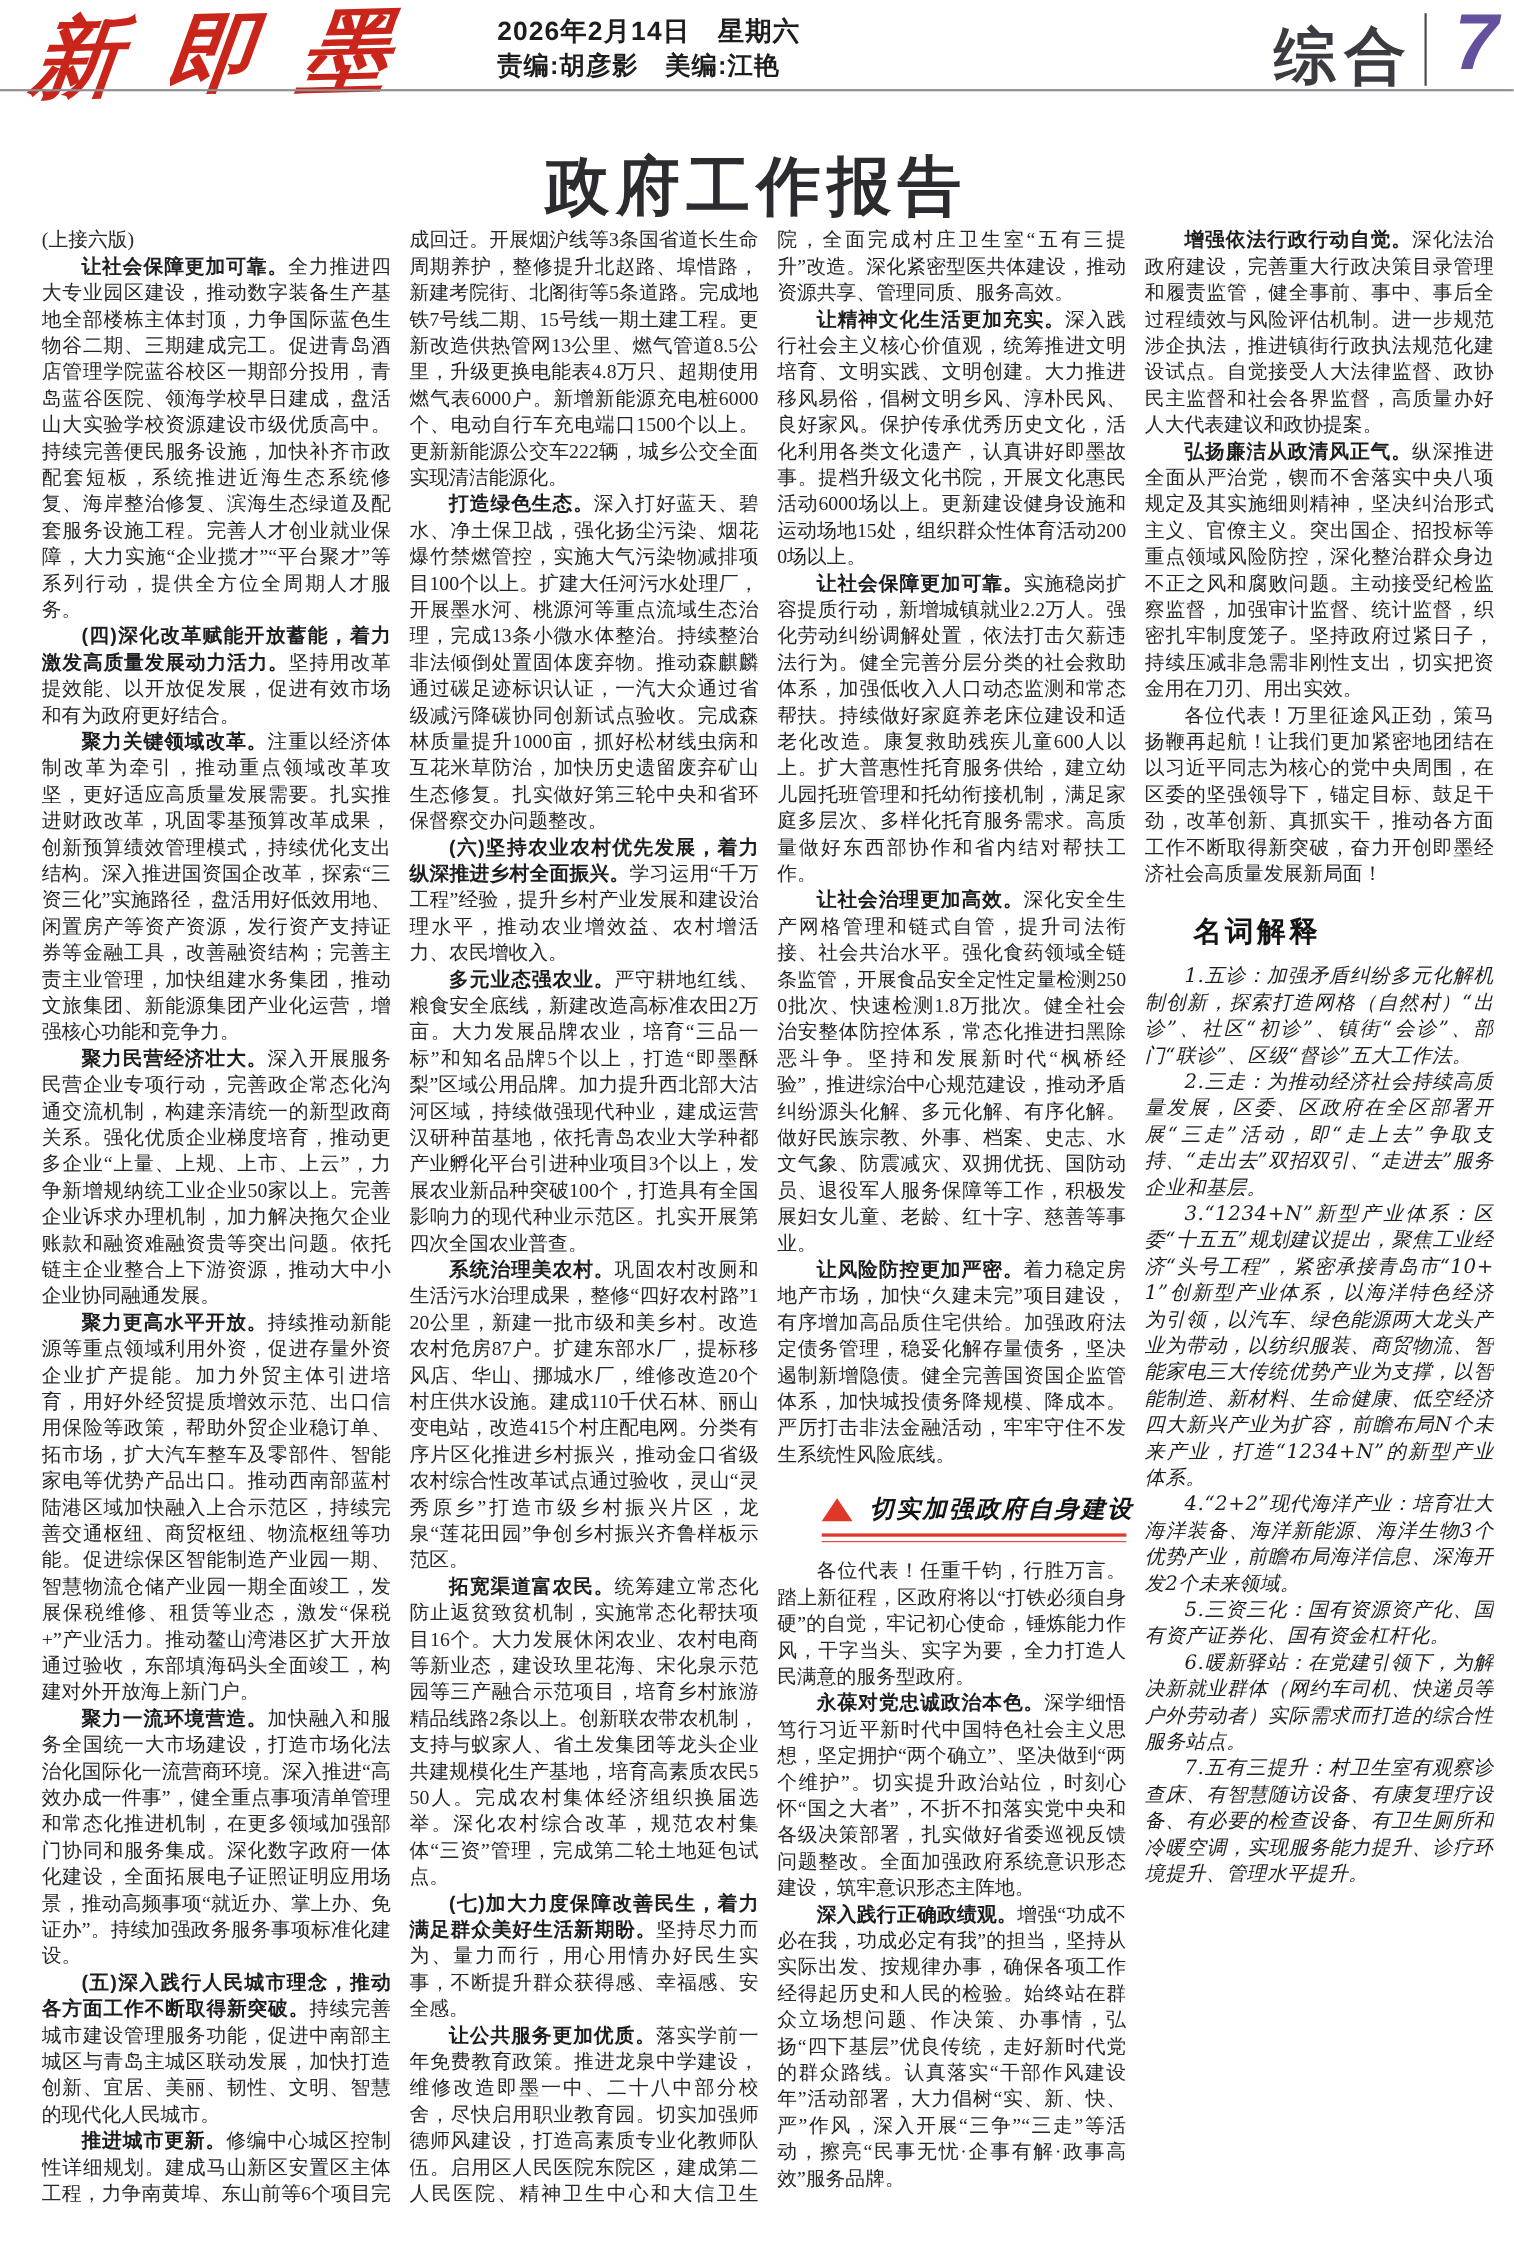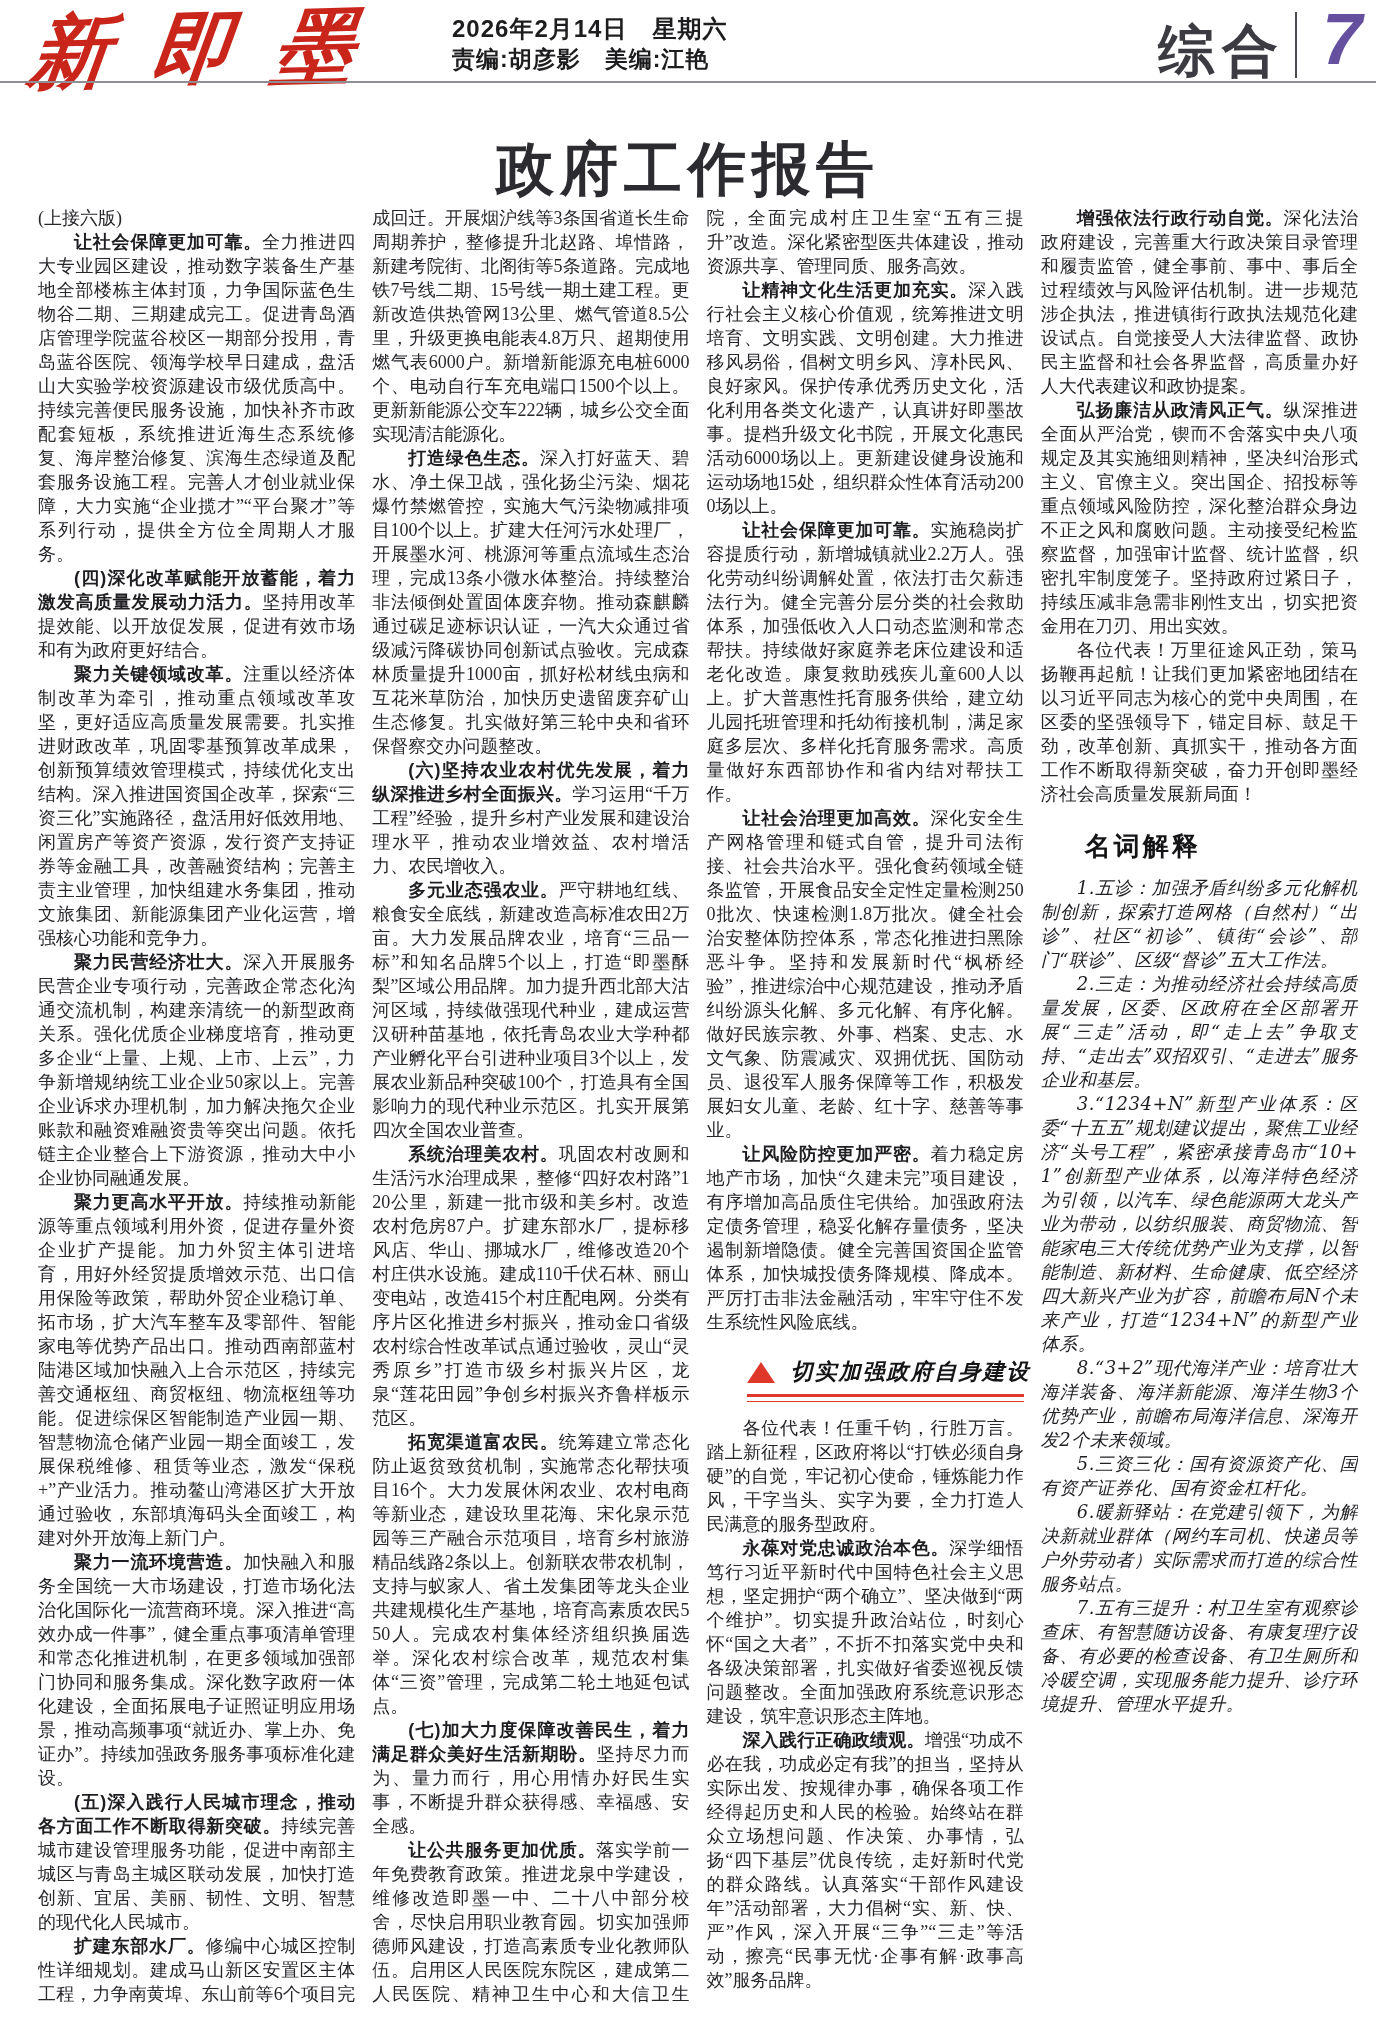--- a/index.html
+++ b/index.html
@@ -93,21 +93,21 @@
 
 <div class="article">
     <p class="note">(上接六版)</p>
     <p><span class="lead">让社会保障更加可靠。</span>全力推进四大专业园区建设，推动数字装备生产基地全部楼栋主体封顶，力争国际蓝色生物谷二期、三期建成完工。促进青岛酒店管理学院蓝谷校区一期部分投用，青岛蓝谷医院、领海学校早日建成，盘活山大实验学校资源建设市级优质高中。持续完善便民服务设施，加快补齐市政配套短板，系统推进近海生态系统修复、海岸整治修复、滨海生态绿道及配套服务设施工程。完善人才创业就业保障，大力实施“企业揽才”“平台聚才”等系列行动，提供全方位全周期人才服务。</p>
     <p><span class="lead">(四)深化改革赋能开放蓄能，着力激发高质量发展动力活力。</span>坚持用改革提效能、以开放促发展，促进有效市场和有为政府更好结合。</p>
     <p><span class="lead">聚力关键领域改革。</span>注重以经济体制改革为牵引，推动重点领域改革攻坚，更好适应高质量发展需要。扎实推进财政改革，巩固零基预算改革成果，创新预算绩效管理模式，持续优化支出结构。深入推进国资国企改革，探索“三资三化”实施路径，盘活用好低效用地、闲置房产等资产资源，发行资产支持证券等金融工具，改善融资结构；完善主责主业管理，加快组建水务集团，推动文旅集团、新能源集团产业化运营，增强核心功能和竞争力。</p>
     <p><span class="lead">聚力民营经济壮大。</span>深入开展服务民营企业专项行动，完善政企常态化沟通交流机制，构建亲清统一的新型政商关系。强化优质企业梯度培育，推动更多企业“上量、上规、上市、上云”，力争新增规纳统工业企业50家以上。完善企业诉求办理机制，加力解决拖欠企业账款和融资难融资贵等突出问题。依托链主企业整合上下游资源，推动大中小企业协同融通发展。</p>
     <p><span class="lead">聚力更高水平开放。</span>持续推动新能源等重点领域利用外资，促进存量外资企业扩产提能。加力外贸主体引进培育，用好外经贸提质增效示范、出口信用保险等政策，帮助外贸企业稳订单、拓市场，扩大汽车整车及零部件、智能家电等优势产品出口。推动西南部蓝村陆港区域加快融入上合示范区，持续完善交通枢纽、商贸枢纽、物流枢纽等功能。促进综保区智能制造产业园一期、智慧物流仓储产业园一期全面竣工，发展保税维修、租赁等业态，激发“保税+”产业活力。推动鳌山湾港区扩大开放通过验收，东部填海码头全面竣工，构建对外开放海上新门户。</p>
     <p><span class="lead">聚力一流环境营造。</span>加快融入和服务全国统一大市场建设，打造市场化法治化国际化一流营商环境。深入推进“高效办成一件事”，健全重点事项清单管理和常态化推进机制，在更多领域加强部门协同和服务集成。深化数字政府一体化建设，全面拓展电子证照证明应用场景，推动高频事项“就近办、掌上办、免证办”。持续加强政务服务事项标准化建设。</p>
     <p><span class="lead">(五)深入践行人民城市理念，推动各方面工作不断取得新突破。</span>持续完善城市建设管理服务功能，促进中南部主城区与青岛主城区联动发展，加快打造创新、宜居、美丽、韧性、文明、智慧的现代化人民城市。</p>
-    <p><span class="lead">扩建东部水厂。</span>修编中心城区控制性详细规划。建成马山新区安置区主体工程，力争南黄埠、东山前等6个项目完成回迁。开展烟沪线等3条国省道长生命周期养护，整修提升北赵路、埠惜路，新建考院街、北阁街等5条道路。完成地铁7号线二期、15号线一期土建工程。更新改造供热管网13公里、燃气管道8.5公里，升级更换电能表4.8万只、超期使用燃气表6000户。新增新能源充电桩6000个、电动自行车充电端口1500个以上。更新新能源公交车222辆，城乡公交全面实现清洁能源化。</p>
+    <p><span class="lead">推进城市更新。</span>修编中心城区控制性详细规划。建成马山新区安置区主体工程，力争南黄埠、东山前等6个项目完成回迁。开展烟沪线等3条国省道长生命周期养护，整修提升北赵路、埠惜路，新建考院街、北阁街等5条道路。完成地铁7号线二期、15号线一期土建工程。更新改造供热管网13公里、燃气管道8.5公里，升级更换电能表4.8万只、超期使用燃气表6000户。新增新能源充电桩6000个、电动自行车充电端口1500个以上。更新新能源公交车222辆，城乡公交全面实现清洁能源化。</p>
     <p><span class="lead">打造绿色生态。</span>深入打好蓝天、碧水、净土保卫战，强化扬尘污染、烟花爆竹禁燃管控，实施大气污染物减排项目100个以上。扩建大任河污水处理厂，开展墨水河、桃源河等重点流域生态治理，完成13条小微水体整治。持续整治非法倾倒处置固体废弃物。推动森麒麟通过碳足迹标识认证，一汽大众通过省级减污降碳协同创新试点验收。完成森林质量提升1000亩，抓好松材线虫病和互花米草防治，加快历史遗留废弃矿山生态修复。扎实做好第三轮中央和省环保督察交办问题整改。</p>
     <p><span class="lead">(六)坚持农业农村优先发展，着力纵深推进乡村全面振兴。</span>学习运用“千万工程”经验，提升乡村产业发展和建设治理水平，推动农业增效益、农村增活力、农民增收入。</p>
     <p><span class="lead">多元业态强农业。</span>严守耕地红线、粮食安全底线，新建改造高标准农田2万亩。大力发展品牌农业，培育“三品一标”和知名品牌5个以上，打造“即墨酥梨”区域公用品牌。加力提升西北部大沽河区域，持续做强现代种业，建成运营汉研种苗基地，依托青岛农业大学种都产业孵化平台引进种业项目3个以上，发展农业新品种突破100个，打造具有全国影响力的现代种业示范区。扎实开展第四次全国农业普查。</p>
     <p><span class="lead">系统治理美农村。</span>巩固农村改厕和生活污水治理成果，整修“四好农村路”120公里，新建一批市级和美乡村。改造农村危房87户。扩建东部水厂，提标移风店、华山、挪城水厂，维修改造20个村庄供水设施。建成110千伏石林、丽山变电站，改造415个村庄配电网。分类有序片区化推进乡村振兴，推动金口省级农村综合性改革试点通过验收，灵山“灵秀原乡”打造市级乡村振兴片区，龙泉“莲花田园”争创乡村振兴齐鲁样板示范区。</p>
     <p><span class="lead">拓宽渠道富农民。</span>统筹建立常态化防止返贫致贫机制，实施常态化帮扶项目16个。大力发展休闲农业、农村电商等新业态，建设玖里花海、宋化泉示范园等三产融合示范项目，培育乡村旅游精品线路2条以上。创新联农带农机制，支持与蚁家人、省土发集团等龙头企业共建规模化生产基地，培育高素质农民550人。完成农村集体经济组织换届选举。深化农村综合改革，规范农村集体“三资”管理，完成第二轮土地延包试点。</p>
     <p><span class="lead">(七)加大力度保障改善民生，着力满足群众美好生活新期盼。</span>坚持尽力而为、量力而行，用心用情办好民生实事，不断提升群众获得感、幸福感、安全感。</p>
     <p><span class="lead">让公共服务更加优质。</span>落实学前一年免费教育政策。推进龙泉中学建设，维修改造即墨一中、二十八中部分校舍，尽快启用职业教育园。切实加强师德师风建设，打造高素质专业化教师队伍。启用区人民医院东院区，建成第二人民医院、精神卫生中心和大信卫生院，全面完成村庄卫生室“五有三提升”改造。深化紧密型医共体建设，推动资源共享、管理同质、服务高效。</p>
     <p><span class="lead">让精神文化生活更加充实。</span>深入践行社会主义核心价值观，统筹推进文明培育、文明实践、文明创建。大力推进移风易俗，倡树文明乡风、淳朴民风、良好家风。保护传承优秀历史文化，活化利用各类文化遗产，认真讲好即墨故事。提档升级文化书院，开展文化惠民活动6000场以上。更新建设健身设施和运动场地15处，组织群众性体育活动2000场以上。</p>
     <p><span class="lead">让社会保障更加可靠。</span>实施稳岗扩容提质行动，新增城镇就业2.2万人。强化劳动纠纷调解处置，依法打击欠薪违法行为。健全完善分层分类的社会救助体系，加强低收入人口动态监测和常态帮扶。持续做好家庭养老床位建设和适老化改造。康复救助残疾儿童600人以上。扩大普惠性托育服务供给，建立幼儿园托班管理和托幼衔接机制，满足家庭多层次、多样化托育服务需求。高质量做好东西部协作和省内结对帮扶工作。</p>
     <p><span class="lead">让社会治理更加高效。</span>深化安全生产网格管理和链式自管，提升司法衔接、社会共治水平。强化食药领域全链条监管，开展食品安全定性定量检测2500批次、快速检测1.8万批次。健全社会治安整体防控体系，常态化推进扫黑除恶斗争。坚持和发展新时代“枫桥经验”，推进综治中心规范建设，推动矛盾纠纷源头化解、多元化解、有序化解。做好民族宗教、外事、档案、史志、水文气象、防震减灾、双拥优抚、国防动员、退役军人服务保障等工作，积极发展妇女儿童、老龄、红十字、慈善等事业。</p>
@@ -122,17 +122,17 @@
     <p>各位代表！任重千钧，行胜万言。踏上新征程，区政府将以“打铁必须自身硬”的自觉，牢记初心使命，锤炼能力作风，干字当头、实字为要，全力打造人民满意的服务型政府。</p>
     <p><span class="lead">永葆对党忠诚政治本色。</span>深学细悟笃行习近平新时代中国特色社会主义思想，坚定拥护“两个确立”、坚决做到“两个维护”。切实提升政治站位，时刻心怀“国之大者”，不折不扣落实党中央和各级决策部署，扎实做好省委巡视反馈问题整改。全面加强政府系统意识形态建设，筑牢意识形态主阵地。</p>
     <p><span class="lead">深入践行正确政绩观。</span>增强“功成不必在我，功成必定有我”的担当，坚持从实际出发、按规律办事，确保各项工作经得起历史和人民的检验。始终站在群众立场想问题、作决策、办事情，弘扬“四下基层”优良传统，走好新时代党的群众路线。认真落实“干部作风建设年”活动部署，大力倡树“实、新、快、严”作风，深入开展“三争”“三走”等活动，擦亮“民事无忧·企事有解·政事高效”服务品牌。</p>
     <p><span class="lead">增强依法行政行动自觉。</span>深化法治政府建设，完善重大行政决策目录管理和履责监管，健全事前、事中、事后全过程绩效与风险评估机制。进一步规范涉企执法，推进镇街行政执法规范化建设试点。自觉接受人大法律监督、政协民主监督和社会各界监督，高质量办好人大代表建议和政协提案。</p>
     <p><span class="lead">弘扬廉洁从政清风正气。</span>纵深推进全面从严治党，锲而不舍落实中央八项规定及其实施细则精神，坚决纠治形式主义、官僚主义。突出国企、招投标等重点领域风险防控，深化整治群众身边不正之风和腐败问题。主动接受纪检监察监督，加强审计监督、统计监督，织密扎牢制度笼子。坚持政府过紧日子，持续压减非急需非刚性支出，切实把资金用在刀刃、用出实效。</p>
     <p>各位代表！万里征途风正劲，策马扬鞭再起航！让我们更加紧密地团结在以习近平同志为核心的党中央周围，在区委的坚强领导下，锚定目标、鼓足干劲，改革创新、真抓实干，推动各方面工作不断取得新突破，奋力开创即墨经济社会高质量发展新局面！</p>
     <div class="gloss-title">名词解释</div>
     <p class="gloss">1.五诊：加强矛盾纠纷多元化解机制创新，探索打造网格（自然村）“出诊”、社区“初诊”、镇街“会诊”、部门“联诊”、区级“督诊”五大工作法。</p>
     <p class="gloss">2.三走：为推动经济社会持续高质量发展，区委、区政府在全区部署开展“三走”活动，即“走上去”争取支持、“走出去”双招双引、“走进去”服务企业和基层。</p>
     <p class="gloss">3.“1234+N”新型产业体系：区委“十五五”规划建议提出，聚焦工业经济“头号工程”，紧密承接青岛市“10+1”创新型产业体系，以海洋特色经济为引领，以汽车、绿色能源两大龙头产业为带动，以纺织服装、商贸物流、智能家电三大传统优势产业为支撑，以智能制造、新材料、生命健康、低空经济四大新兴产业为扩容，前瞻布局N个未来产业，打造“1234+N”的新型产业体系。</p>
-    <p class="gloss">8.“3+2”现代海洋产业：培育壮大海洋装备、海洋新能源、海洋生物3个优势产业，前瞻布局海洋信息、深海开发2个未来领域。</p>
+    <p class="gloss">4.“2+2”现代海洋产业：培育壮大海洋装备、海洋新能源、海洋生物3个优势产业，前瞻布局海洋信息、深海开发2个未来领域。</p>
     <p class="gloss">5.三资三化：国有资源资产化、国有资产证券化、国有资金杠杆化。</p>
     <p class="gloss">6.暖新驿站：在党建引领下，为解决新就业群体（网约车司机、快递员等户外劳动者）实际需求而打造的综合性服务站点。</p>
     <p class="gloss">7.五有三提升：村卫生室有观察诊查床、有智慧随访设备、有康复理疗设备、有必要的检查设备、有卫生厕所和冷暖空调，实现服务能力提升、诊疗环境提升、管理水平提升。</p>
   </div>
 
 </body></html>

